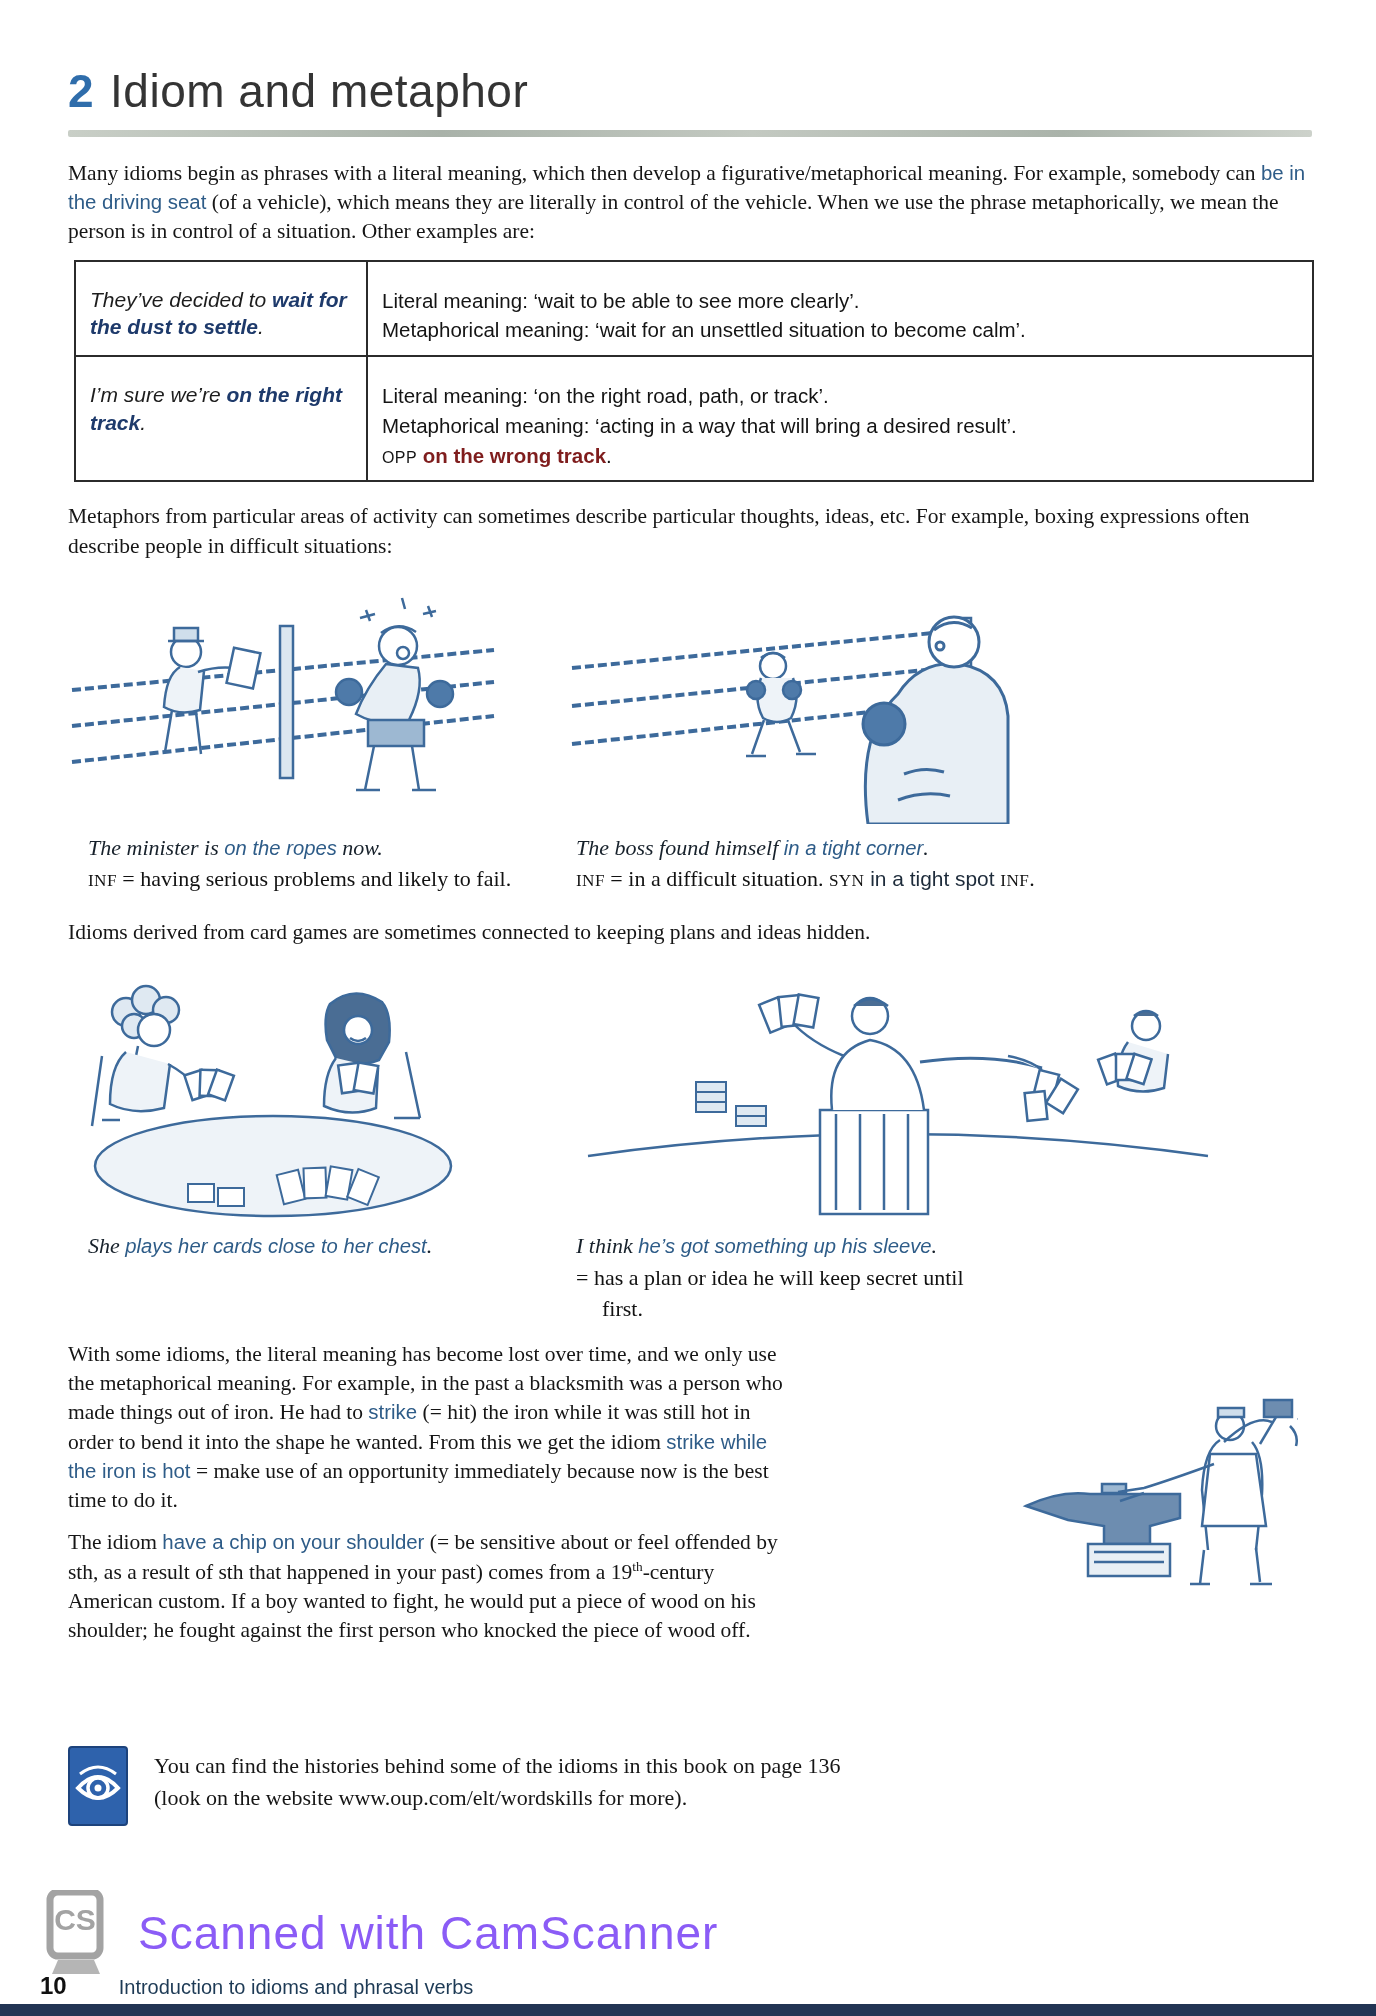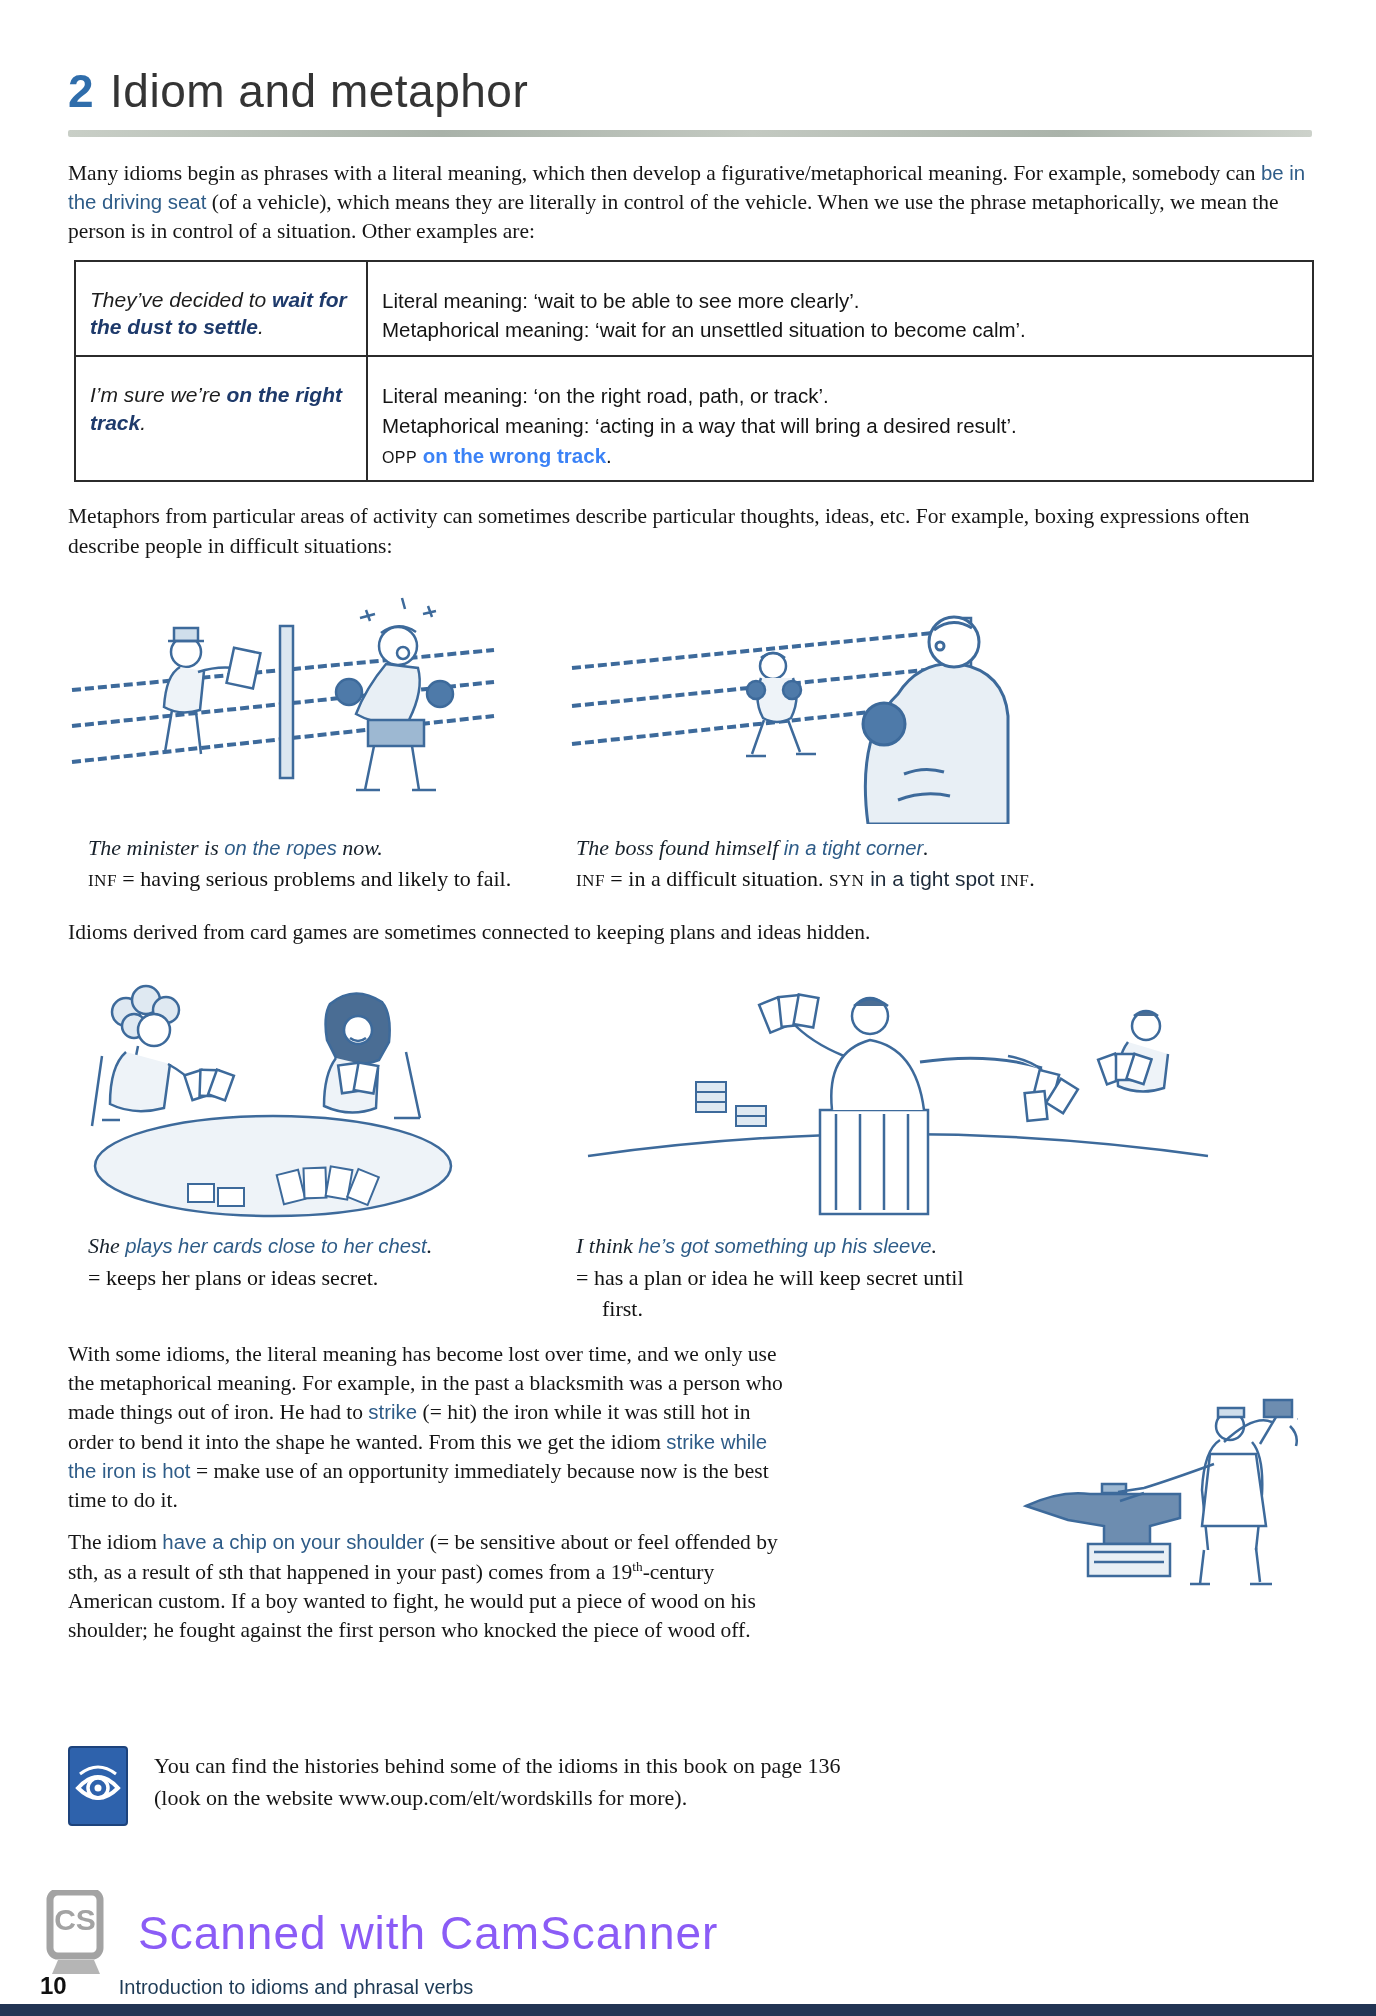--- a/index.html
+++ b/index.html
@@ -21,21 +21,21 @@
   .sc{font-size:.78em;letter-spacing:.4px;}
   sup{font-size:.62em;font-family:Liberation Serif, serif;}
 
   
   table.ex{border-collapse:collapse;margin:4px 0 20px 6px;width:1240px;}
   table.ex td{border:2px solid #2b2b2b;padding:24px 14px 10px 14px;vertical-align:top;}
   td.example{width:262px;font-family:"Liberation Sans",sans-serif;font-style:italic;
              font-size:21px;line-height:1.32;color:#1d1d1d;}
   .bold-idiom{font-weight:700;color:#1e3a6b;}
   td.meaning{font-family:"Liberation Sans",sans-serif;font-size:20.5px;line-height:1.45;color:#141414;}
-  .opp-phrase{font-weight:700;color:#3b82f6;}
+  .opp-phrase{font-weight:700;color:#7f1d1d;}
 
   
   .illus-row{display:flex;margin:6px 0 10px 0;}
   .illus-col-left{width:500px;flex:0 0 500px;}
   .illus-col-right{flex:1;}
   .caption{font-size:22px;margin:10px 0 0 20px;line-height:1.3;}
   .caption .l1{font-style:italic;color:#17212b;}
   .caption .l1 .idiom-sans{font-size:.92em;}
   .caption .def{color:#121212;margin-top:3px;}
   .caption .def-indent{margin-left:26px;}
@@ -196,21 +196,20 @@
             <circle cx="290" cy="70" r="14" fill="#ffffff"></circle>
             <path d="M282 78 q8 6 16 0"></path>
             <path d="M268 98 q-12 16 -12 48 q26 12 52 2 l2 -40" fill="#eef3f8"></path>
             <rect x="272" y="104" width="20" height="28" fill="#ffffff" transform="rotate(-8 282 118)"></rect>
             <rect x="288" y="104" width="20" height="28" fill="#ffffff" transform="rotate(10 298 118)"></rect>
             <path d="M338 92 l14 66 M326 158 l26 0"></path>
           </g>
         </svg>
         <div class="caption">
           <div class="l1"><span>She </span><span class="idiom-sans">plays her cards close to her chest</span><span>.</span></div>
-          <div class="def">= keeps her plans or ideas secret.</div>
         </div>
       </div>
       <div class="illus-col-right">
         <svg class="illus" width="660" height="262" viewBox="0 0 660 262">
           <path d="M20 196 Q330 152 640 196" stroke="#3d6a9b" stroke-width="2.5" fill="none"></path>
           <g stroke="#3d6a9b" stroke-width="2" fill="#dfe9f2">
             <rect x="128" y="142" width="30" height="10"></rect>
               <rect x="128" y="132" width="30" height="10"></rect>
             <rect x="128" y="122" width="30" height="10"></rect>
             <rect x="168" y="156" width="30" height="10"></rect>

